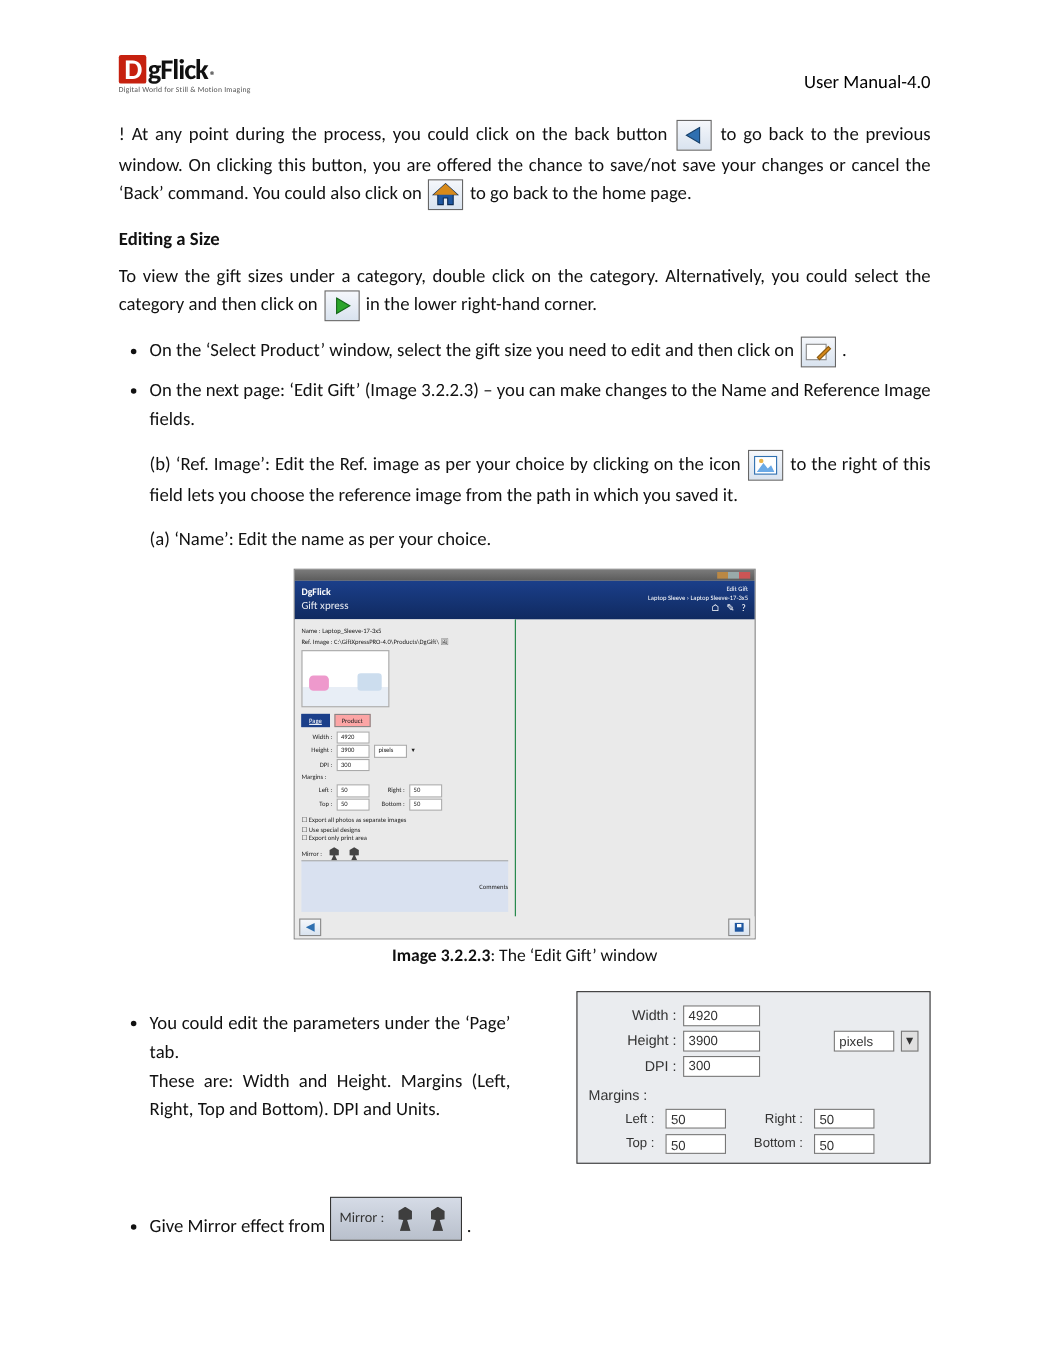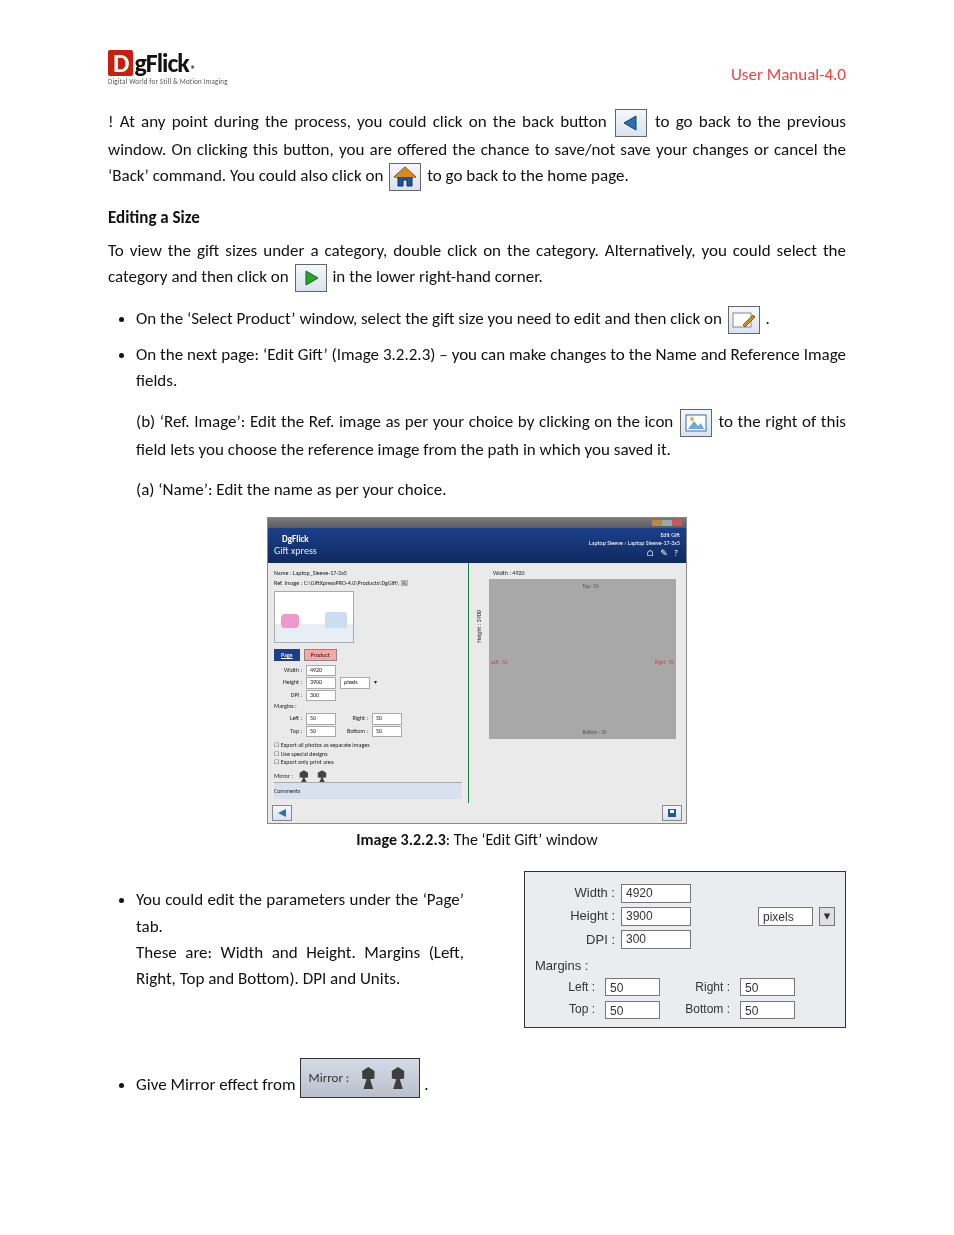--- a/index.html
+++ b/index.html
@@ -30,21 +30,21 @@
   .logo-d {
     background: #c6210f; color: #fff; padding: 0 5px;
     border-radius: 2px; margin-right: 1px; font-size: 26px;
     display: inline-block;
   }
   .logo-reg { font-size: 10px; vertical-align: super; margin-left: 2px; }
   .logo-tag {
     font-size: 7px; letter-spacing: 0.2px; color: #555; margin-top: 2px;
   }
   .user-manual {
-    color: #ef4444; font-size: 17px;
+    color: #000000; font-size: 17px;
   }
   .body-text {
     font-size: 17px; line-height: 1.55; text-align: justify;
   }
   .body-text p { margin: 0 0 14px 0; }
   .section-title {
     font-weight: 700; font-size: 17px; margin: 10px 0 6px 0;
   }
   ul.bullets {
     list-style: disc; padding-left: 28px; margin: 8px 0 14px 0;
@@ -67,21 +67,21 @@
   .egw-titlebar {
     background: linear-gradient(#7a7a7a,#5b5b5b); height: 10px;
     display: flex; align-items: center; padding: 0 4px;
   }
   .egw-titlebar .dots { margin-left: auto; width: 30px; height: 6px;
     background: linear-gradient(90deg,#b84 0 33%,#9aa 33% 66%,#c55 66%); }
   .egw-bluebar {
     background: linear-gradient(#1b3f8a,#102a60); color:#fff;
     display:flex; align-items:center; padding: 4px 6px; font-size:8px;
   }
-  .egw-bluebar .brand { font-weight:700; font-size:9px;text-align:center; }
+  .egw-bluebar .brand { font-weight:700; font-size:9px; }
   .egw-bluebar .sub { font-size:10px; opacity:.9; }
   .egw-bluebar .right { margin-left:auto; text-align:right; font-size:6px; line-height:1.2; }
   .egw-bluebar .right .icons { margin-top:1px; letter-spacing:2px; font-size:9px; }
   .egw-body { display:flex; }
   .egw-left { width: 201px; padding: 4px 6px; box-sizing:border-box; background:#eaeaea; border-right:1px solid #15803d; }
   .egw-right { flex:1; position:relative; background:#eaeaea; }
   .egw-field { font-size:6px; margin:2px 0; }
   .egw-thumb {
     width: 78px; height: 50px; border:1px solid #aaa; margin: 4px 0 6px 0;
     background: linear-gradient(180deg,#fff 0 65%, #e8eef6 65% 100%);
@@ -105,21 +105,21 @@
   .egw-params .row { display:flex; gap:4px; align-items:center; margin:1px 0; }
   .egw-params .lbl { width:28px; text-align:right; }
   .egw-params .val { background:#fff; border:1px solid #aaa; padding:0 3px; min-width:22px; }
   .egw-check { font-size:6px; margin-top:4px; line-height:1.4; }
   .egw-mirror-row { display:flex; align-items:center; gap:4px; font-size:6px; margin-top:4px; }
   .egw-mirror-row .sil {
     width:14px; height:12px; background:#444;
     clip-path: polygon(50% 0, 80% 20%, 80% 60%, 55% 62%, 70% 100%, 30% 100%, 45% 62%, 20% 60%, 20% 20%);
   }
   .egw-comments {
-    background:#d9e1f0; text-align:left; font-size:6px; padding:4px 0; border-top:1px solid #aaa;
+    background:#d9e1f0; text-align:right; font-size:6px; padding:19px 0; border-top:1px solid #aaa;
   }
   .egw-preview {
     margin: 16px 10px 10px 20px; background:#a8a8a8; height: 160px; position:relative;
   }
   .egw-preview .axis-w { position:absolute; top:-10px; left:4px; font-size:6px; }
   .egw-preview .axis-h {
     position:absolute; top:50%; left:-14px; transform: rotate(-90deg) translateX(50%);
     transform-origin:left top; font-size:6px;
   }
   .egw-preview .guide-t { position:absolute; left:50%; top:4px; font-size:5px; color:#555; }
@@ -316,30 +316,20 @@
           <div>☐ <span>Use special designs</span></div>
           <div>☐ <span>Export only print area</span></div>
         </div>
         <div class="egw-mirror-row">
           <span>Mirror :</span>
           <span class="sil"></span>
           <span class="sil" style="transform:scaleX(-1)"></span>
         </div>
         <div class="egw-comments">Comments</div>
       </div>
-      <div class="egw-right">
-        <div class="egw-preview">
-          <div class="axis-w">Width : 4920</div>
-          <div class="axis-h">Height : 3900</div>
-          <div class="guide-t">Top : 50</div>
-          <div class="guide-b">Bottom : 50</div>
-          <div class="guide-l">Left : 50</div>
-          <div class="guide-r">Right : 50</div>
-        </div>
-      </div>
     </div>
     <div class="egw-bottom">
       <div class="egw-nav-btn">
         <svg width="12" height="10" viewBox="0 0 12 10">
             <polygon points="10,1 2,5 10,9" fill="#2e6fb0"></polygon>
           </svg>
       </div>
       <div class="egw-nav-btn">
         <svg width="12" height="10" viewBox="0 0 12 10">
             <rect x="2" y="1" width="8" height="8" fill="#1e56a0"></rect>

